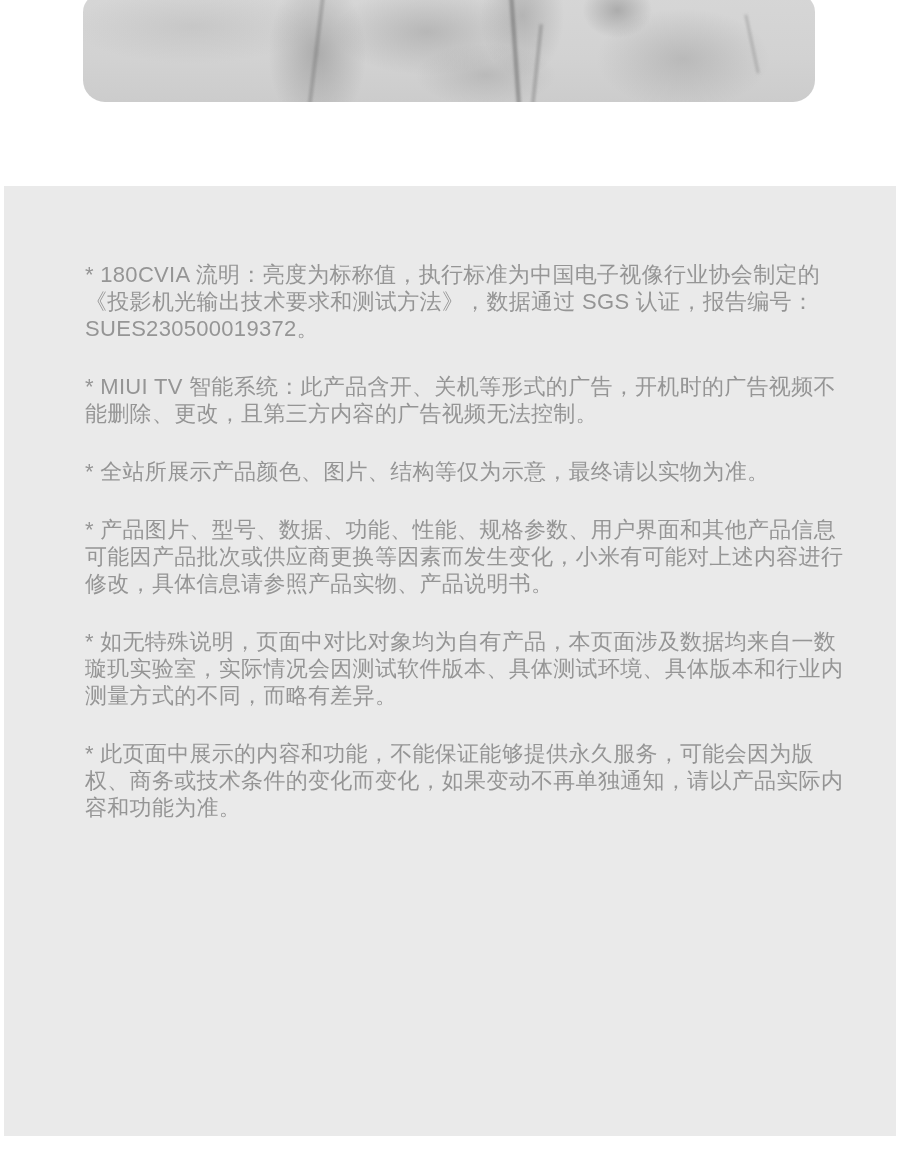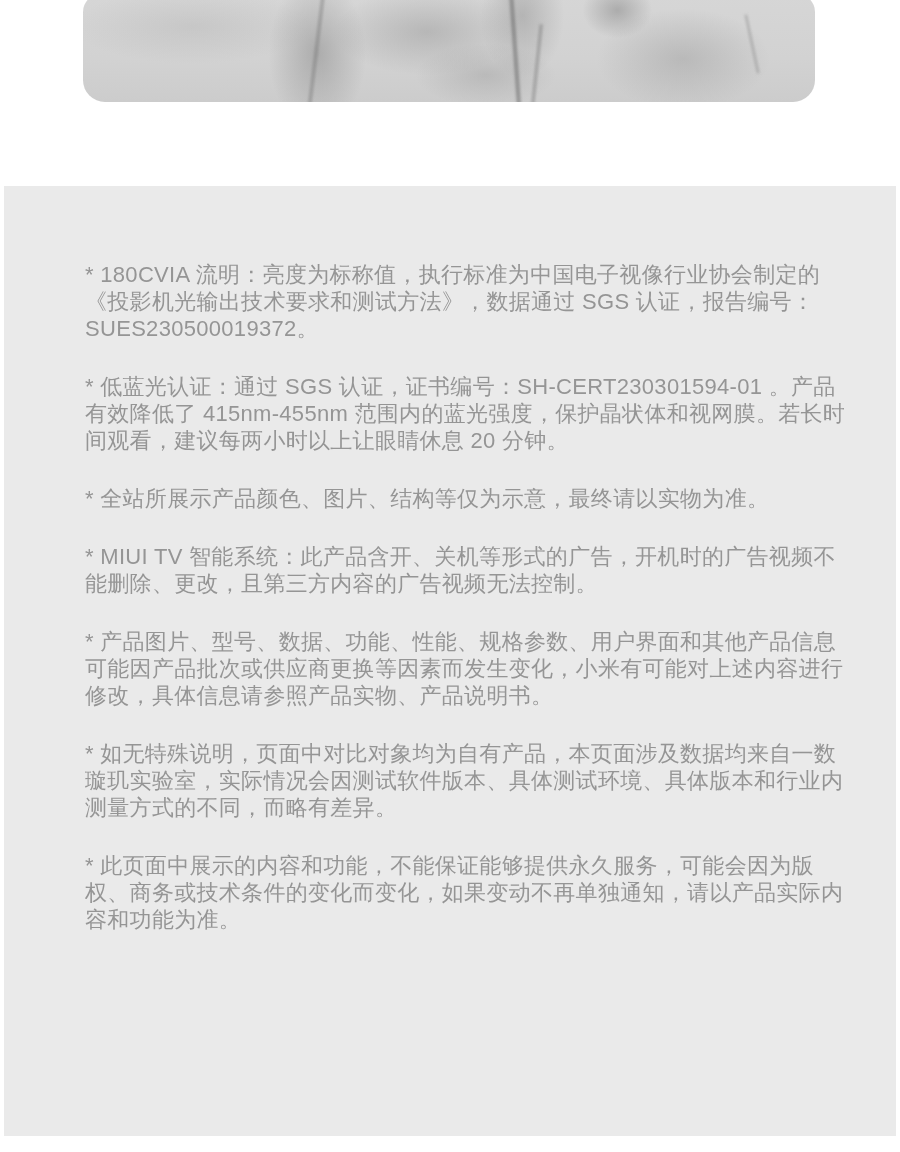--- a/index.html
+++ b/index.html
@@ -62,19 +62,18 @@
 <div class="hero-image">
   <span class="vein v1"></span>
   <span class="vein v2"></span>
   <span class="vein v3"></span>
 
   <span class="vein v5"></span>
 </div>
 
 <div class="disclaimer-panel">
   <p>* 180CVIA 流明：亮度为标称值，执行标准为中国电子视像行业协会制定的《投影机光输出技术要求和测试方法》，数据通过 SGS 认证，报告编号：SUES230500019372。</p>
-  <p>* 低蓝光认证：通过 SGS 认证，证书编号：SH-CERT230301594-01 。产品有效降低了 415nm-455nm 范围内的蓝光强度，保护晶状体和视网膜。若长时间观看，建议每两小时以上让眼睛休息 20 分钟。</p>
+  <p>* MIUI TV 智能系统：此产品含开、关机等形式的广告，开机时的广告视频不能删除、更改，且第三方内容的广告视频无法控制。</p>
   <p>* 全站所展示产品颜色、图片、结构等仅为示意，最终请以实物为准。</p>
-  <p>* MIUI TV 智能系统：此产品含开、关机等形式的广告，开机时的广告视频不能删除、更改，且第三方内容的广告视频无法控制。</p>
   <p>* 产品图片、型号、数据、功能、性能、规格参数、用户界面和其他产品信息可能因产品批次或供应商更换等因素而发生变化，小米有可能对上述内容进行修改，具体信息请参照产品实物、产品说明书。</p>
   <p>* 如无特殊说明，页面中对比对象均为自有产品，本页面涉及数据均来自一数璇玑实验室，实际情况会因测试软件版本、具体测试环境、具体版本和行业内测量方式的不同，而略有差异。</p>
   <p>* 此页面中展示的内容和功能，不能保证能够提供永久服务，可能会因为版权、商务或技术条件的变化而变化，如果变动不再单独通知，请以产品实际内容和功能为准。</p>
 </div>
 
 </body></html>

